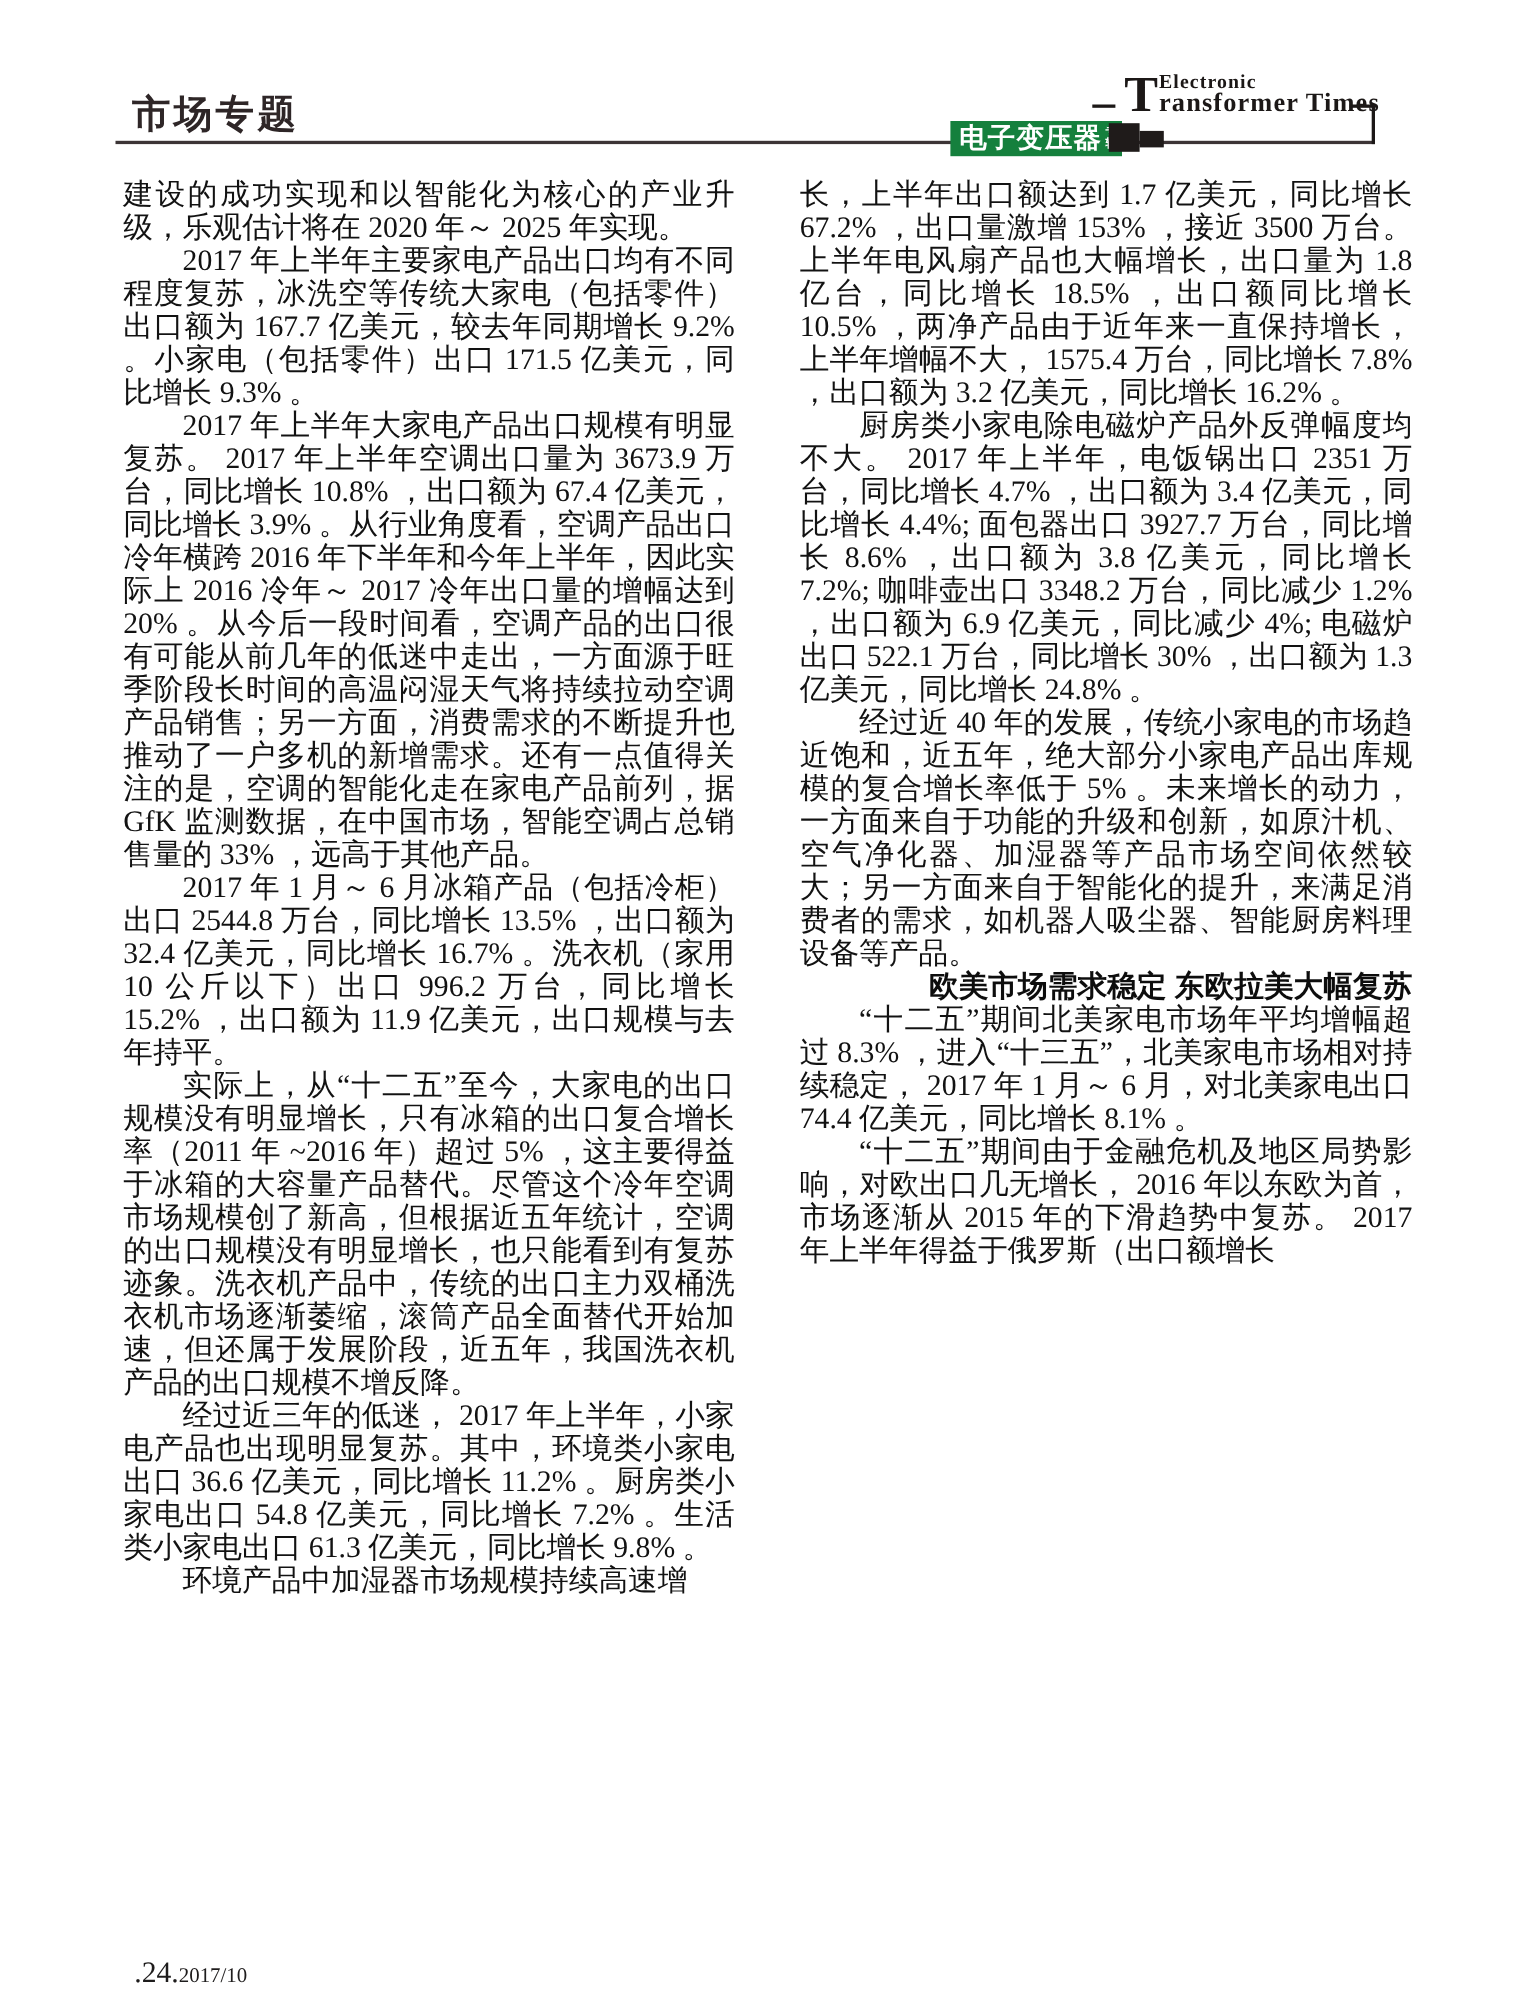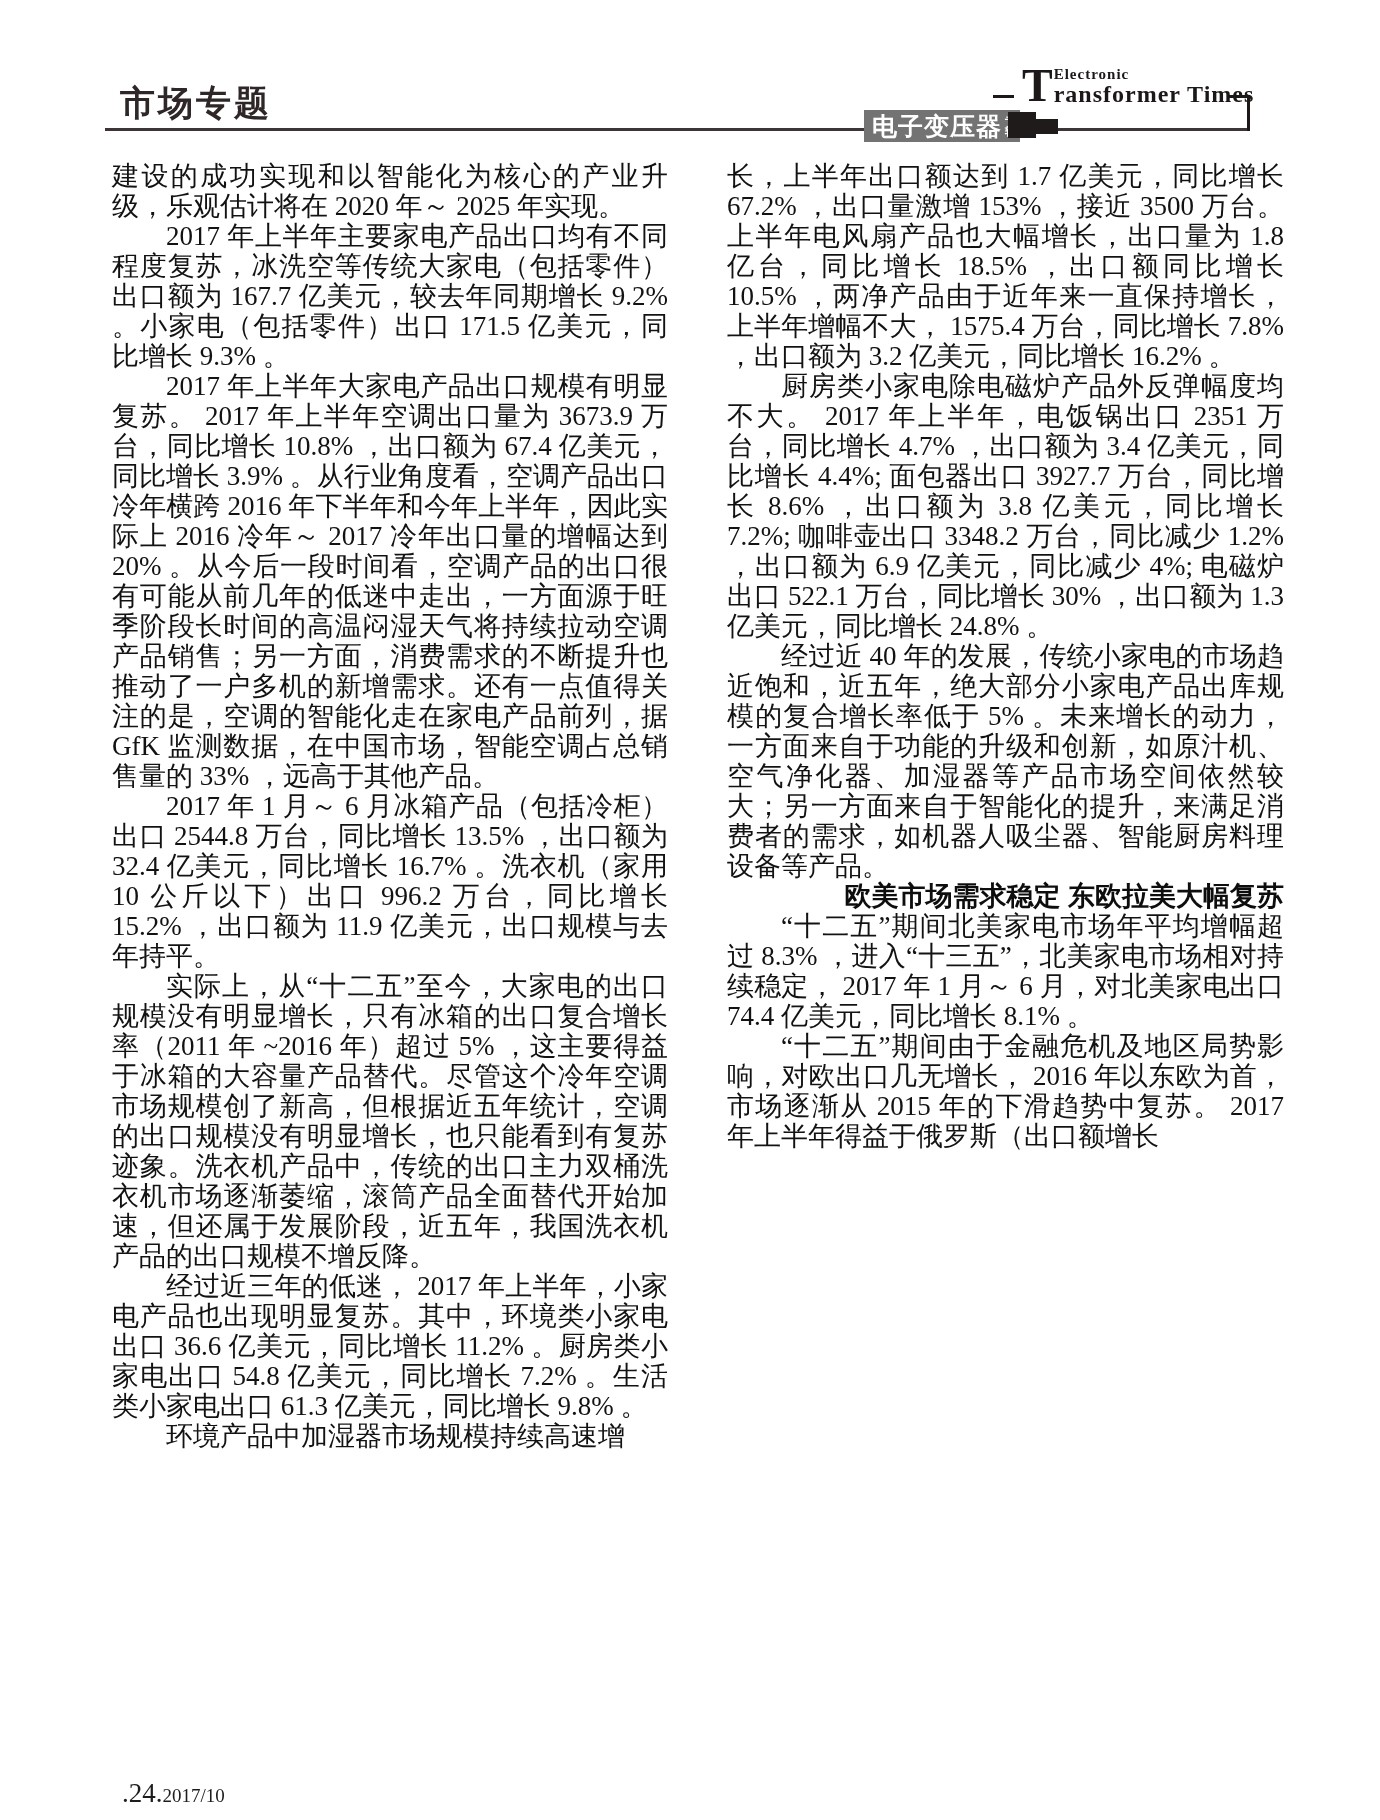--- a/index.html
+++ b/index.html
@@ -16,27 +16,27 @@
   }
   .header-rule{
     position:absolute;left:105px;top:128px;width:1145px;height:3px;background:#3c3436;
   }
   .logo-en{
     position:absolute;left:1022px;top:66px;display:flex;align-items:flex-start;
     font-family:"Liberation Serif","DejaVu Serif",serif;color:#1c1817;
   }
   .logo-en .big-t{font-size:46px;font-weight:bold;line-height:40px;}
   .logo-en .stack{display:flex;flex-direction:column;margin-left:1px;}
-  .logo-en .small-top{font-size:15px;font-weight:bold;letter-spacing:1px;line-height:13px;margin-top:2px;}
+  .logo-en .small-top{font-size:18px;font-weight:bold;letter-spacing:1px;line-height:13px;margin-top:2px;}
   .logo-en .big-rest{font-size:24px;font-weight:bold;line-height:26px;letter-spacing:1px;}
   .dash-left{position:absolute;left:993px;top:95px;width:21px;height:3px;background:#1c1817;}
   .dash-right{position:absolute;left:1227px;top:95px;width:23px;height:3px;background:#1c1817;}
   .corner-vert{position:absolute;left:1247px;top:95px;width:3px;height:36px;background:#1c1817;}
   .logo-cn-box{
-    position:absolute;left:864px;top:110px;height:32px;background:#737373;
+    position:absolute;left:864px;top:110px;height:32px;background:#15803d;
     display:flex;align-items:center;padding:0 4px 0 8px;
   }
   .logo-cn-main{
     font-family:"Liberation Sans","DejaVu Sans",sans-serif;
     font-weight:bold;font-size:25px;color:#ffffff;letter-spacing:1px;line-height:32px;
   }
   .logo-cn-sub{display:flex;flex-direction:column;justify-content:center;margin-left:3px;}
   .logo-cn-sub span{
     font-family:"Liberation Sans","DejaVu Sans",sans-serif;
     font-size:11px;line-height:11px;color:#ffffff;font-weight:bold;

